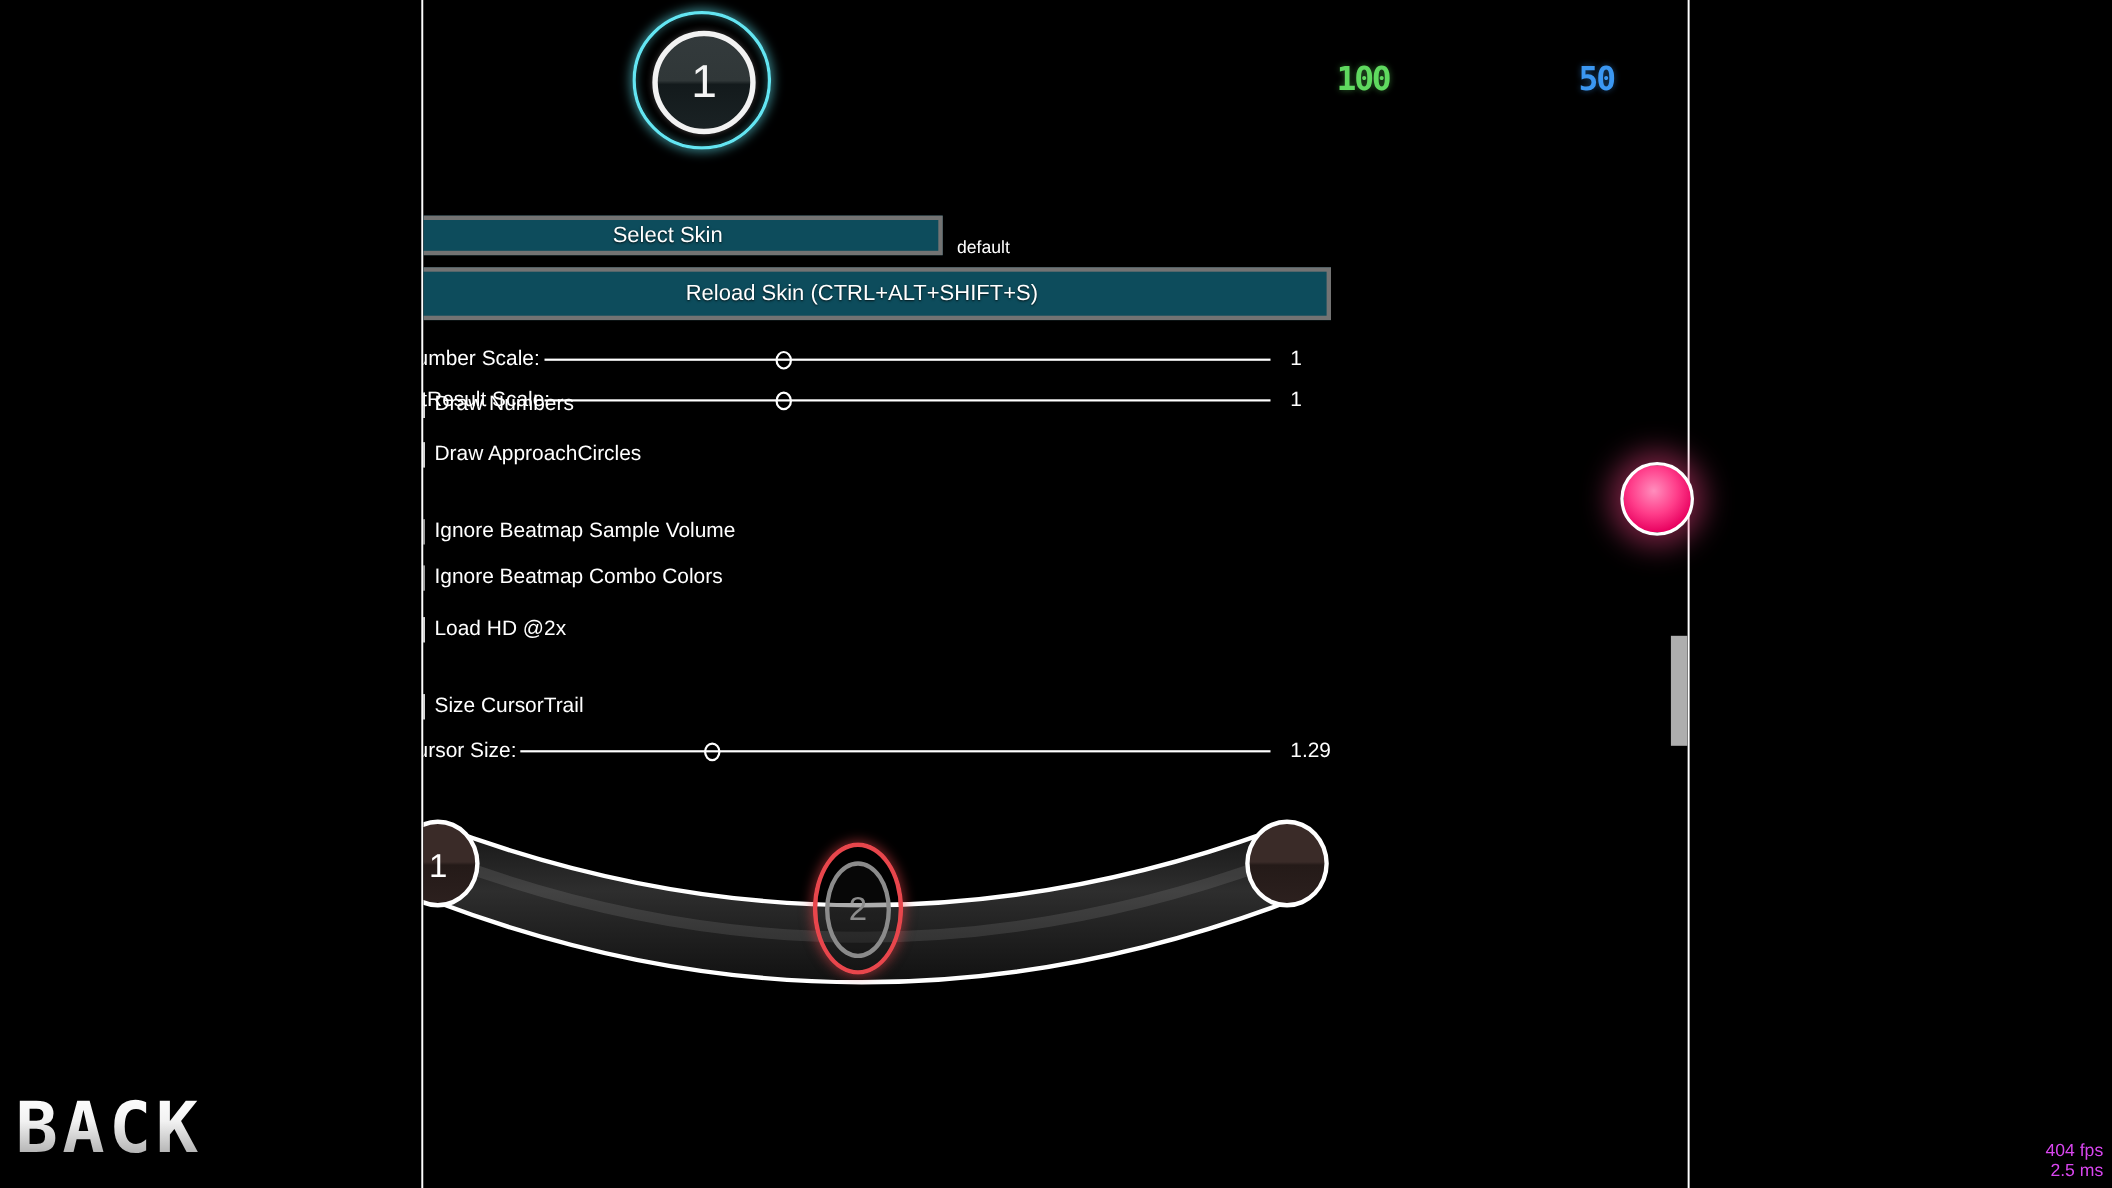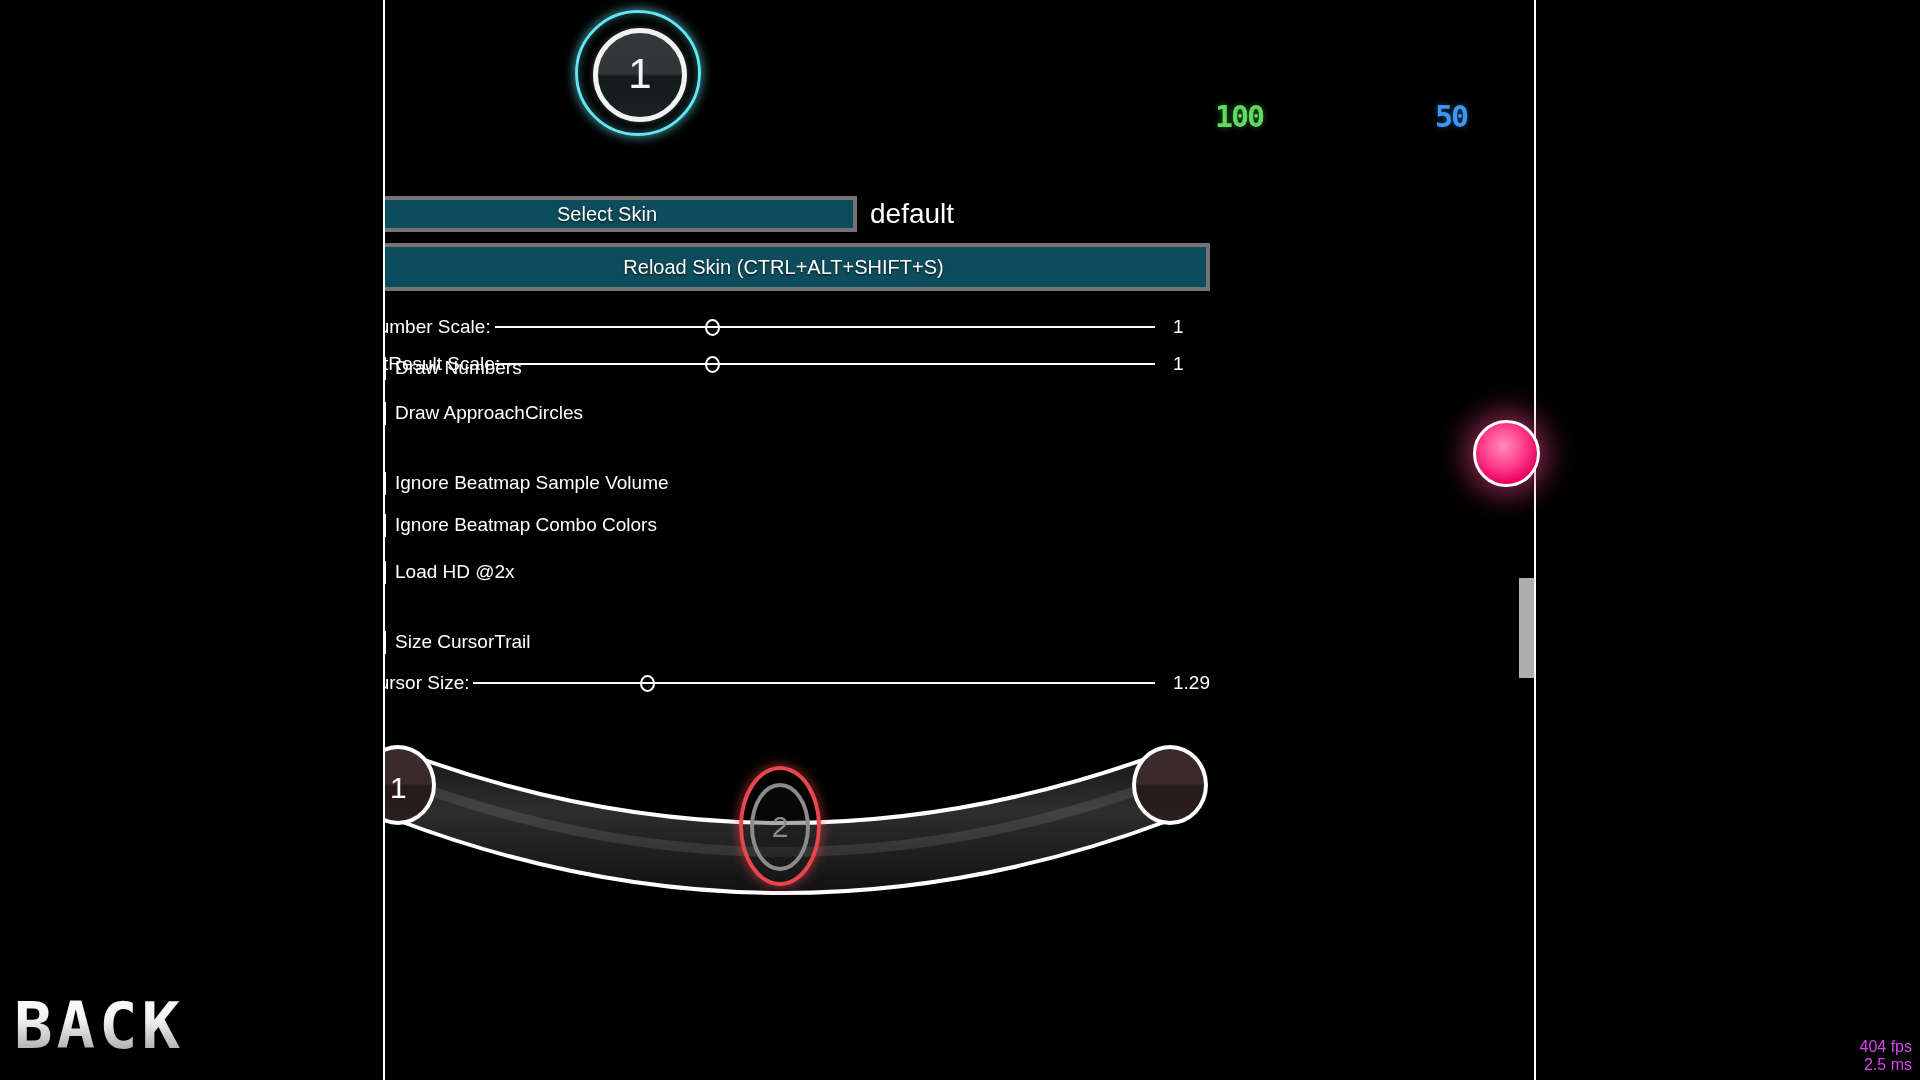--- a/index.html
+++ b/index.html
@@ -73,44 +73,43 @@
     letter-spacing: 0px;
     margin-top: -2px;
   }
 
   .hit-100, .hit-50 {
     position: absolute; top: 55px;
     font-family: "DejaVu Sans Mono", monospace;
     font-size: 30px;
     font-weight: bold;
     letter-spacing: -2px;
-    margin-top: 44px;
   }
   .hit-100 { left: 830px; color: #5fd95f; text-shadow: 0 0 6px rgba(95,217,95,0.45); }
   .hit-50  { left: 1050px; color: #3b97f2; text-shadow: 0 0 6px rgba(59,151,242,0.45); }
 
   
   .btn {
     position: absolute;
     background: #0d4c5c;
     border: 4px solid #737373;
     box-sizing: border-box;
     color: #ffffff;
     font-size: 20px;
     display: flex; align-items: center; justify-content: center;
     text-shadow: 0 1px 2px rgba(0,0,0,0.8);
     cursor: pointer;
   }
   .btn-select-skin { left: -28px; top: 196px; width: 500px; height: 36px; }
   .btn-reload-skin { left: -28px; top: 243px; width: 853px; height: 48px; }
 
   .skin-name {
-    position: absolute; left: 485px; top: 196px;
+    position: absolute; left: 485px; top: 208px;
     height: 36px; display: flex; align-items: center;
-    color: #ffffff; font-size: 28px;
+    color: #ffffff; font-size: 16px;
   }
 
   
   .slider-row {
     position: absolute; left: 0; height: 28px;
     width: 1149px;
   }
   .slider-label {
     position: absolute; left: -20px; top: 0;
     height: 28px; display: flex; align-items: center;

